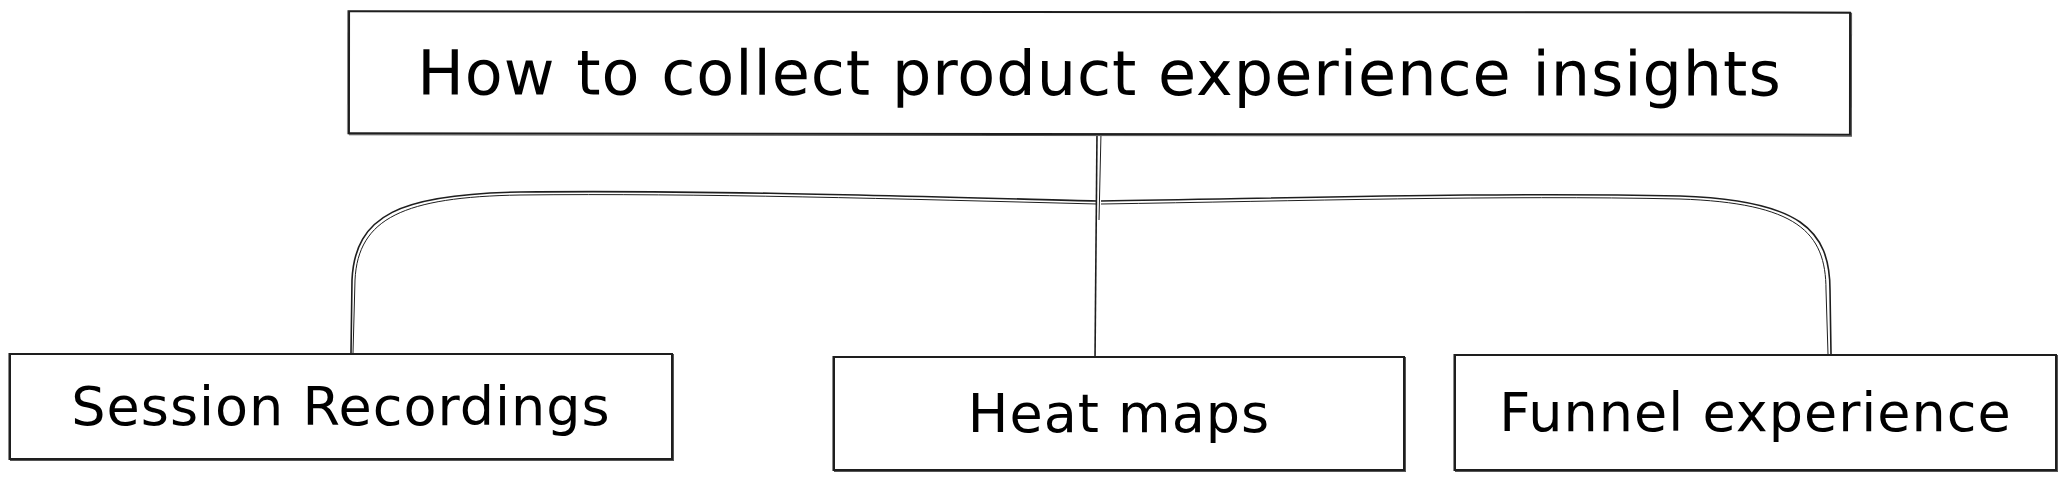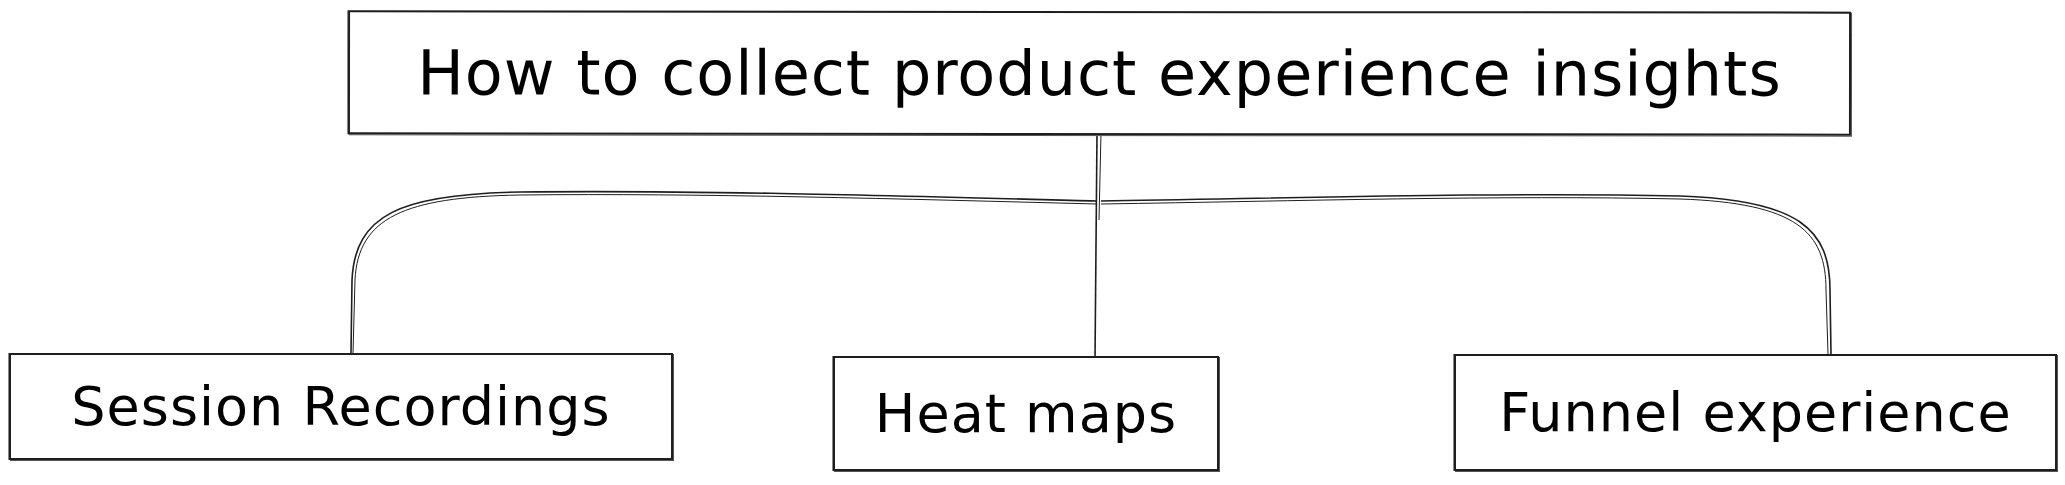--- a/index.html
+++ b/index.html
@@ -8,21 +8,21 @@
   .node {
     position: absolute; box-sizing: border-box;
     border: 2px solid #1e1e1e; background: #ffffff;
     display: flex; align-items: center; justify-content: center;
     color: #000000; font-family: "DejaVu Sans", sans-serif;
     box-shadow: 1px 1px 0 #555, -1px 0 0 #888;
   }
   .node span { white-space: nowrap; letter-spacing: 1px; }
   #n-root { left: 348px; top: 11px; width: 1503px; height: 124px; font-size: 62px; transform: rotate(0.05deg); }
   #n-sess { left: 9px; top: 353px; width: 664px; height: 107px; font-size: 54px; }
-  #n-heat { left: 833px; top: 356px; width: 386px; height: 115px; font-size: 54px; }
+  #n-heat { left: 833px; top: 356px; width: 572px; height: 115px; font-size: 54px; }
   #n-funnel { left: 1454px; top: 354px; width: 603px; height: 117px; font-size: 54px; }
 </style>
 </head>
 <body>
 
 <svg class="wires" viewBox="0 0 2065 485">
   <g fill="none" stroke="#1e1e1e" stroke-width="1.6">
 
     <path d="M1097 133 L1095 360"></path>
     <path d="M1101 133 L1099 220" stroke-width="1"></path>

